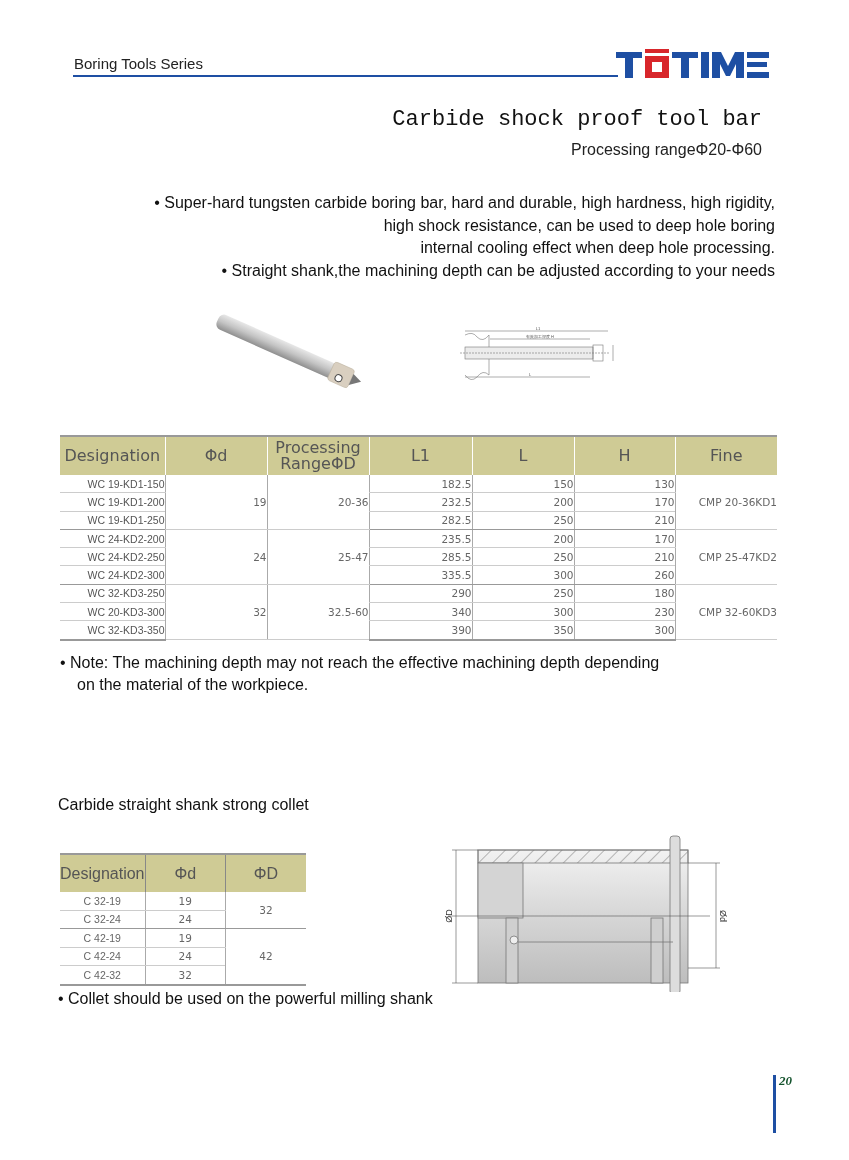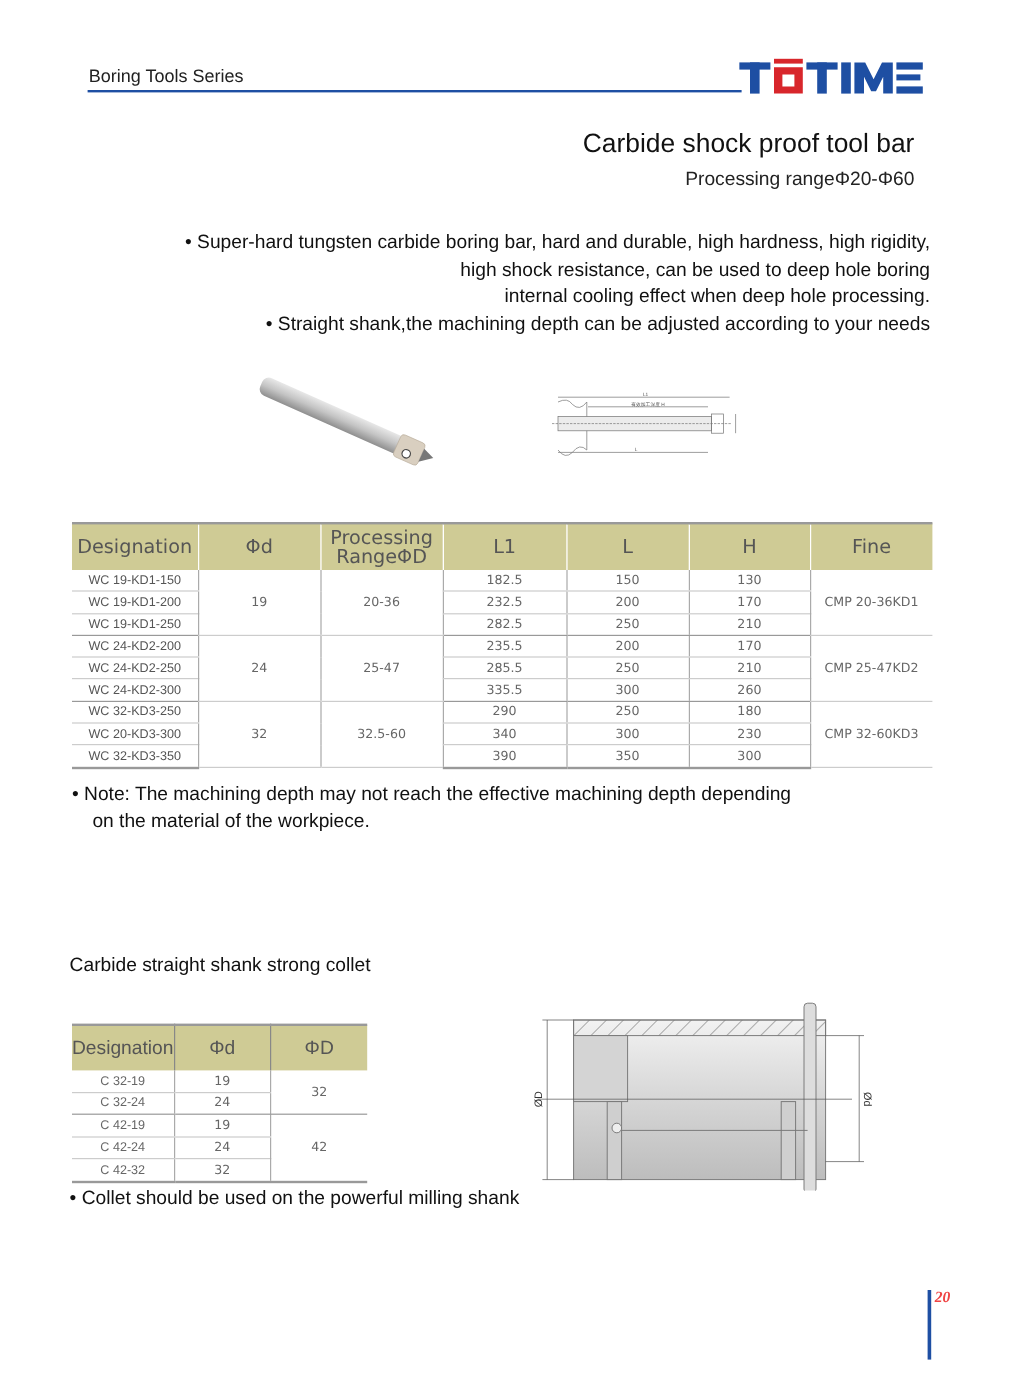--- a/index.html
+++ b/index.html
@@ -4,36 +4,36 @@
 <style>
   html, body { margin: 0; padding: 0; background: #ffffff; }
   body { width: 849px; height: 1160px; position: relative; overflow: hidden; font-family: "Liberation Sans", sans-serif; color: #1a1a1a; }
   .abs { position: absolute; }
 
   
   .series { left: 74px; top: 55px; font-size: 15px; color: #222; }
   .header-line { left: 73px; top: 75px; width: 545px; height: 2px; background: #1e4fa3; }
   .logo { left: 616px; top: 48px; width: 154px; height: 32px; }
 
-  .title { right: 87px; top: 107px; font-size: 22px; color: #111; }
+  .title { right: 87px; top: 107px; font-size: 22px; color: #111; font-family: Liberation Mono, monospace; }
   .subtitle { right: 87px; top: 141px; font-size: 16px; color: #222; margin-left: 32px; }
 
   .features { right: 74px; top: 192px; font-size: 16px; line-height: 22.5px; text-align: right; color: #111; }
   .features div { white-space: nowrap; }
 
   .photo { left: 213px; top: 308px; width: 170px; height: 90px; }
   .drawing { left: 450px; top: 325px; width: 168px; height: 60px; }
 
   
   table { border-collapse: collapse; margin-top: 12px; }
   .t1 { left: 60px; top: 423px; width: 717px; font-family: "DejaVu Sans", sans-serif; }
   .t1 th { background: #cfcb95; color: #555; font-weight: normal; height: 38px; padding: 0; font-size: 16px; line-height: 16px; border-left: 1px solid #fff; }
   .t1 th:first-child { border-left: none; }
   .t1 thead tr { border-top: 2px solid #999; }
-  .t1 td { height: 17.3px; padding: 0; font-size: 10.5px; color: #666; text-align: center; border-bottom: 1px solid #ccc; border-left: 1px solid #aaa; }
+  .t1 td { height: 17.3px; padding: 0; font-size: 10.5px; color: #666; text-align: right; border-bottom: 1px solid #ccc; border-left: 1px solid #aaa; }
   .t1 td:first-child { border-left: none; }
   .t1 td.desig { color: #555; font-family: "Liberation Sans", sans-serif; }
   .t1 tbody tr.grp-end td { border-bottom: 1px solid #999; }
   .t1 tbody tr:last-child td { border-bottom: 2px solid #999; }
 
   .notes { left: 60px; top: 652px; font-size: 16px; line-height: 22px; color: #111; }
   .notes .indent { padding-left: 17px; }
 
   .collet-title { left: 58px; top: 796px; font-size: 16px; color: #111; }
 
@@ -43,21 +43,21 @@
   .t2 thead tr { border-top: 2px solid #999; }
   .t2 td { height: 17.5px; padding: 0; font-size: 10.5px; color: #666; text-align: center; border-bottom: 1px solid #ccc; border-left: 1px solid #aaa; font-family: "DejaVu Sans", sans-serif; }
   .t2 td:first-child { border-left: none; font-family: "Liberation Sans", sans-serif; }
   .t2 tbody tr:last-child td { border-bottom: 2px solid #999; }
 
   .collet-drawing { left: 438px; top: 832px; width: 290px; height: 160px; }
 
   .collet-note { left: 58px; top: 990px; font-size: 16px; color: #111; }
 
   .page-bar { left: 773px; top: 1075px; width: 3px; height: 58px; background: #1e4fa3; }
-  .page-num { left: 779px; top: 1073px; font-family: "Liberation Serif", serif; font-weight: bold; font-style: italic; font-size: 13px; color: #ef4444; }
+  .page-num { left: 779px; top: 1073px; font-family: "Liberation Serif", serif; font-weight: bold; font-style: italic; font-size: 13px; color: #14532d; }
 </style>
 </head>
 <body>
 
 <div class="abs series">Boring Tools Series</div>
 <div class="abs header-line"></div>
 <svg class="abs logo" viewBox="0 0 154 32">
   <g fill="#1e4fa3">
     <rect x="0" y="4" width="26" height="6"></rect>
       <rect x="9" y="4" width="8" height="26"></rect>

